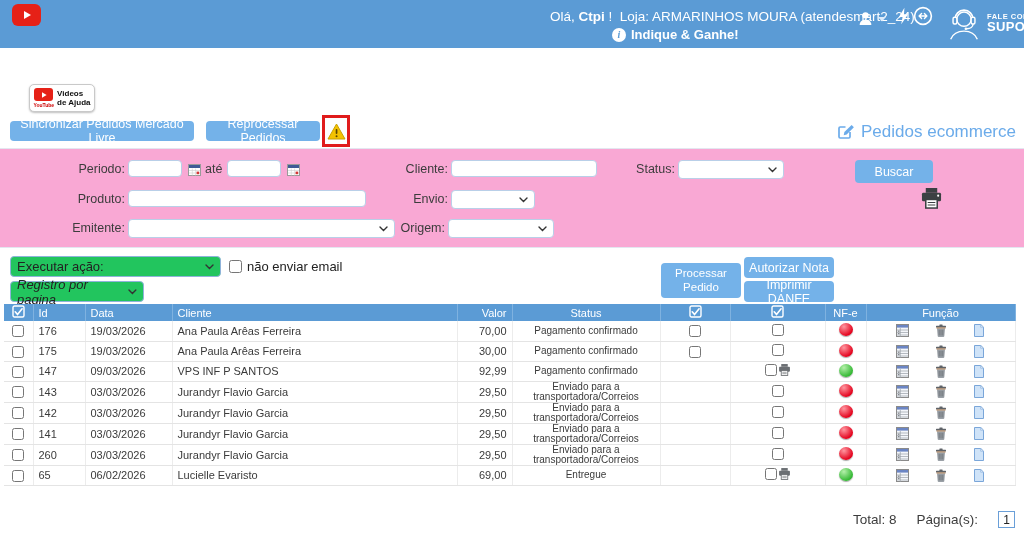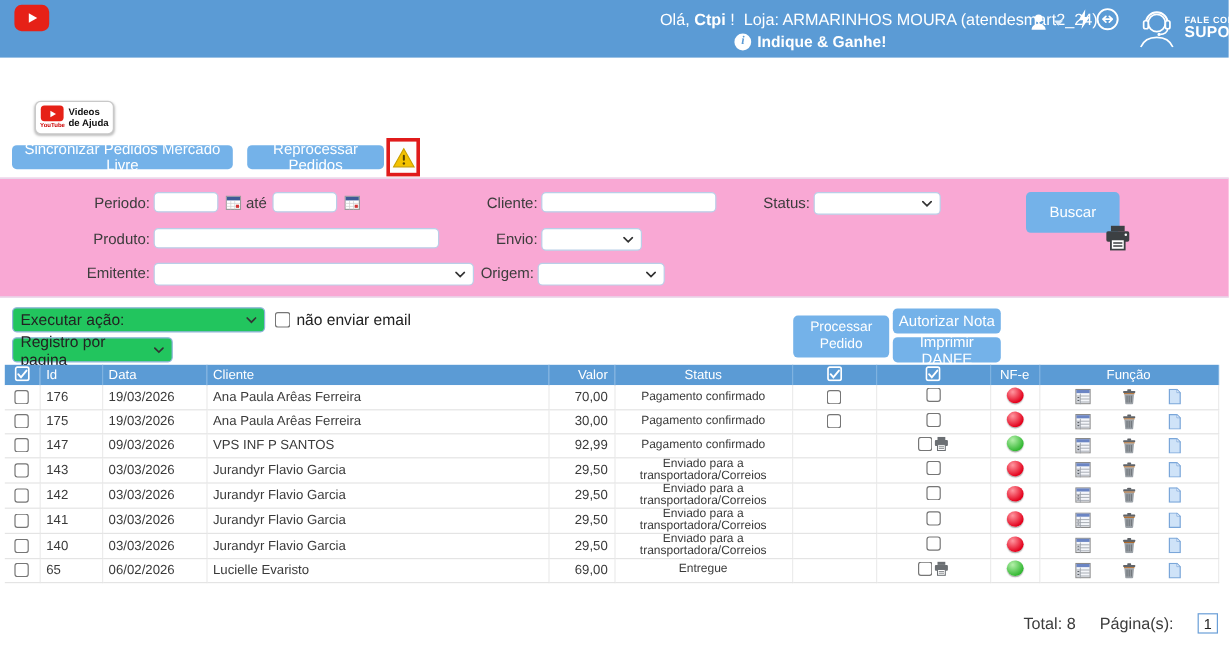--- a/index.html
+++ b/index.html
@@ -43,21 +43,21 @@
 
   
   .filter-panel { position:absolute; left:0; top:148px; width:1024px; height:100px; background:#f9a8d4;
                   border-top:1px solid #e3e7f0; border-bottom:1px solid #e3e7f0; }
   .lbl { position:absolute; color:#3c3c3c; font-size:12.5px; text-align:right; }
   .inp { position:absolute; height:17px; background:#fff; border:1px solid #b9cfe8; border-radius:4px; }
   .sel { position:absolute; height:19px; background:#fff; border:1px solid #b9cfe8; border-radius:4px;
          display:flex; align-items:center; justify-content:flex-end; padding-right:6px; cursor:pointer; }
   .cal { position:absolute; cursor:pointer; }
   .ate { position:absolute; color:#3c3c3c; font-size:12.5px; }
-  .buscar-btn { position:absolute; left:855px; top:11px; width:78px; height:34px; }
+  .buscar-btn { position:absolute; left:855px; top:11px; width:78px; height:23px; }
   .printer-big { position:absolute; left:920px; top:39px; cursor:pointer; }
 
   
   .action-bar { position:absolute; left:0; top:250px; width:1024px; height:54px; }
   .csel { position:absolute; background:#22c55e; border:1px solid #8fb3da; border-radius:4px; height:21px;
           display:flex; align-items:center; justify-content:space-between; padding:0 6px; font-size:13px; color:#222; cursor:pointer; }
   .mailchk { position:absolute; left:229px; top:9px; display:flex; align-items:center; gap:5px; font-size:13px; color:#222; }
   .proc-btn { position:absolute; left:661px; top:13px; width:80px; height:35px; font-size:11.5px; text-align:center; line-height:1.2; }
   .aut-btn { position:absolute; left:744px; top:7px; width:90px; height:21px; }
   .imp-btn { position:absolute; left:744px; top:31px; width:90px; height:21px; }
@@ -157,20 +157,27 @@
 
   <button class="btn sync-btn">Sincronizar Pedidos Mercado Livre</button>
   <button class="btn reproc-btn">Reprocessar Pedidos</button>
   <div class="warn-box">
     <svg width="19" height="17" viewBox="0 0 19 17">
       <path d="M9.5 1L18 16H1z" fill="#f3c200" stroke="#caa000" stroke-width="1"></path>
       <rect x="8.7" y="6" width="1.7" height="5" rx=".8" fill="#5a4500"></rect>
       <circle cx="9.55" cy="13.2" r="1" fill="#5a4500"></circle>
     </svg>
   </div>
+  <div class="page-title">
+    <svg width="18" height="16" viewBox="0 0 18 16">
+      <path d="M8.5 3H3.2A1.2 1.2 0 0 0 2 4.2v8.6A1.2 1.2 0 0 0 3.2 14h8.6a1.2 1.2 0 0 0 1.2-1.2V8" fill="none" stroke="#6babea" stroke-width="1.7"></path>
+      <path d="M14.6.9l2.3 2.3-7.2 7.2-3 .8.7-3.1z" fill="#6babea"></path>
+    </svg>
+    <span>Pedidos ecommerce</span>
+  </div>
 
   <div class="filter-panel">
     <span class="lbl" style="left:55px; top:13px; width:70px;">Periodo:</span>
     <input class="inp" style="left: 128px; top: 11px; width: 54px;" value="">
     <span class="cal" style="left:188px; top:13px;">
       <svg width="13" height="12" viewBox="0 0 13 12">
           <rect x=".5" y=".5" width="12" height="11" fill="#fff" stroke="#9a9a9a"></rect>
           <rect x="1" y="1" width="11" height="3" fill="#3f5a96"></rect>
           <path d="M1 6.5h11M1 9h11M4.3 4.5v7M7.6 4.5v7" stroke="#cfcfcf" stroke-width=".6"></path>
           <rect x="8.6" y="7.6" width="2.6" height="2.6" fill="#d43535"></rect>
@@ -232,21 +239,21 @@
     <div class="csel" style="left:10px; top:6px; width:211px;">
       <span>Executar ação:</span>
       <svg width="9" height="6" viewBox="0 0 9 6">
           <path d="M1 1l3.5 3.5L8 1" fill="none" stroke="#333" stroke-width="1.4" stroke-linecap="round"></path>
         </svg>
     </div>
     <label class="mailchk">
       <input type="checkbox" style="">
       <span>não enviar email</span>
     </label>
-    <div class="csel" style="left:10px; top:31px; width:134px;">
+    <div class="csel" style="left:10px; top:31px; width:134px;font-style:italic;">
       <span>Registro por pagina</span>
       <svg width="9" height="6" viewBox="0 0 9 6">
           <path d="M1 1l3.5 3.5L8 1" fill="none" stroke="#333" stroke-width="1.4" stroke-linecap="round"></path>
         </svg>
     </div>
     <button class="btn proc-btn">Processar Pedido</button>
     <button class="btn aut-btn">Autorizar Nota</button>
     <button class="btn imp-btn">Imprimir DANFE</button>
   </div>
 
@@ -498,21 +505,21 @@
               </svg>
               <svg width="12" height="13" viewBox="0 0 12 13">
                 <path d="M1.5.5h6.2L10.5 3.2v9.3h-9z" fill="#cfe3f8" stroke="#7aa6d9"></path>
                 <path d="M7.7.5v2.7h2.8z" fill="#eef5fd" stroke="#7aa6d9" stroke-width=".6"></path>
               </svg>
             </div>
           </td>
         </tr>
         <tr>
           <td><input type="checkbox" style=""></td>
-          <td class="a-left">140</td>
+          <td class="a-left">260</td>
           <td class="a-left">03/03/2026</td>
           <td class="a-left">Jurandyr Flavio Garcia</td>
           <td class="a-right">29,50</td>
           <td class="st">Enviado para a transportadora/Correios</td>
           <td></td>
           <td><span class="cbwrap">
               <input type="checkbox" style="">
             </span></td>
           <td><span class="led red"></span></td>
           <td>

